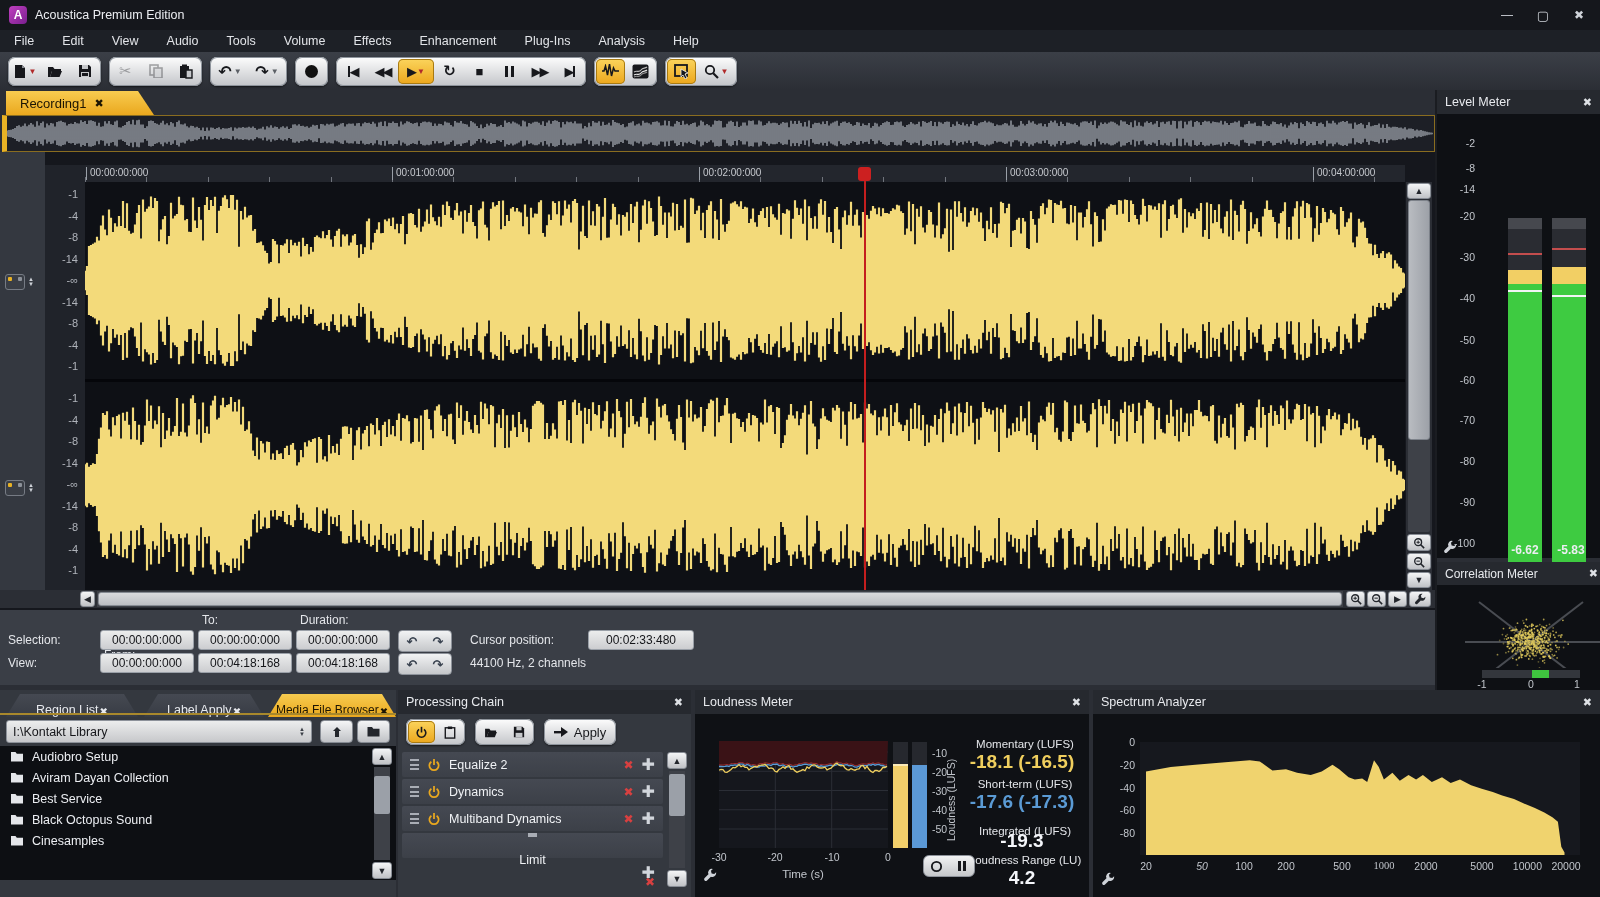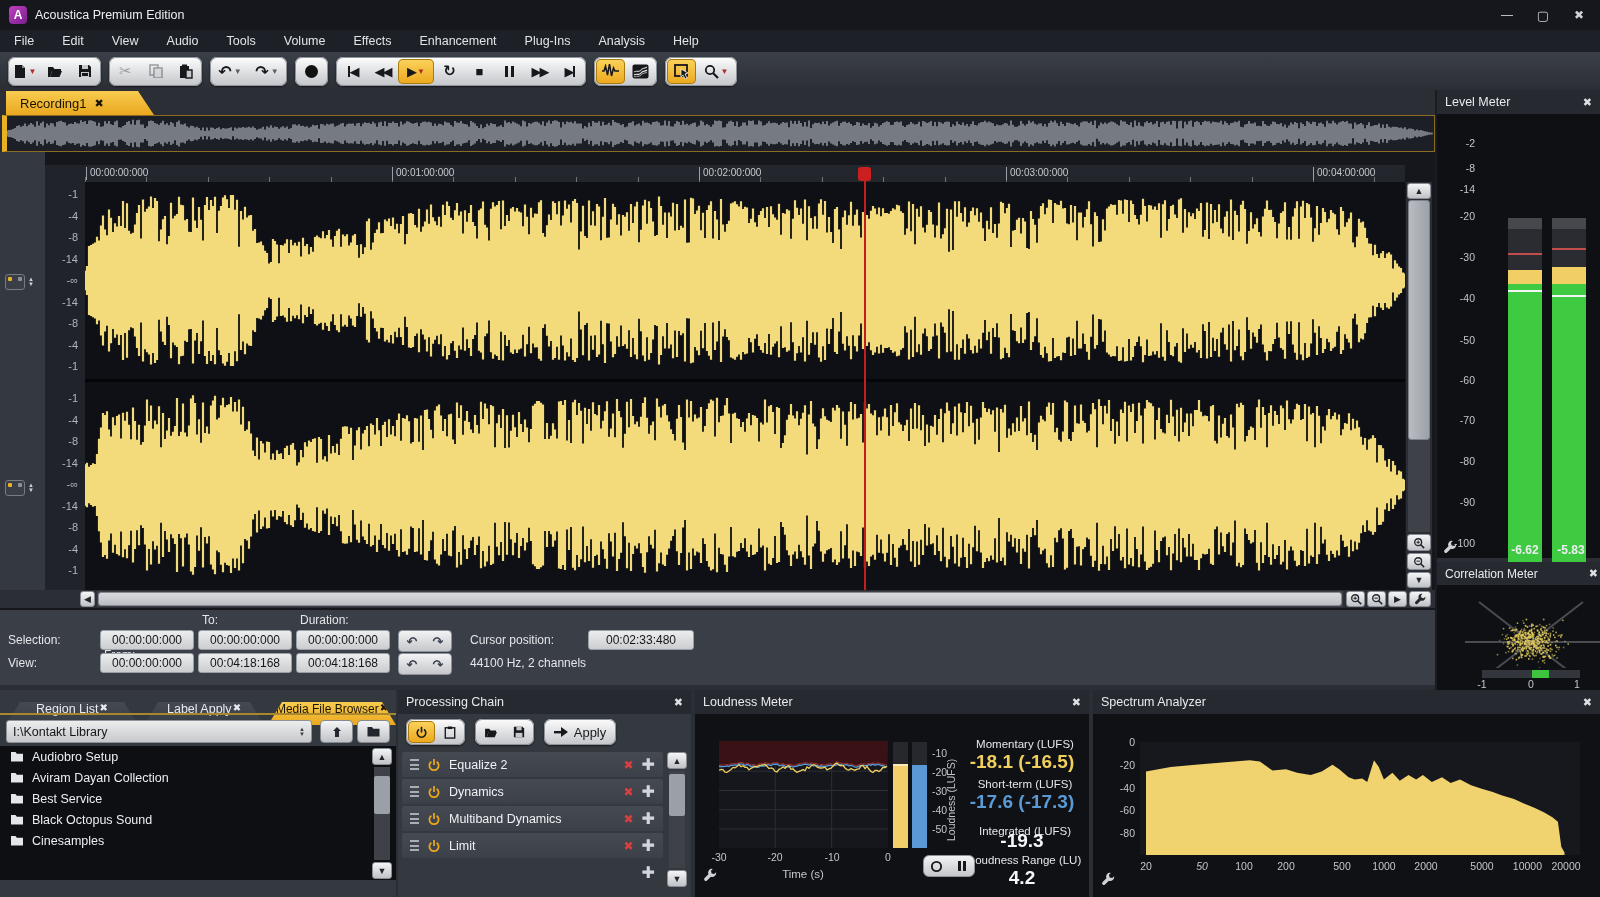--- a/index.html
+++ b/index.html
@@ -55,21 +55,21 @@
   
   #infobar{left:0;top:610px;width:1437px;height:75px;background:#3a3e46;}
   .ilabel{position:absolute;font-size:12px;color:#e4e6ea;}
   .ifield{position:absolute;width:94px;height:20px;background:linear-gradient(#eceded,#cccdd0);border:1px solid #9aa0a8;border-radius:3px;color:#141519;font-size:12px;display:flex;align-items:center;justify-content:center;}
   .ur-pair{position:absolute;display:flex;background:linear-gradient(#f2f3f4,#c5c7ca);border:1px solid #8d929a;border-radius:4px;}
   .ur-btn{width:26px;height:20px;display:flex;align-items:center;justify-content:center;color:#3a4350;font-size:13px;font-weight:bold;}
   
   .panel-h{position:absolute;height:24px;background:#26292f;display:flex;align-items:center;font-size:12.5px;color:#e8eaee;padding:0 8px;}
   .ph-close{margin-left:auto;font-size:11px;color:#dfe2e6;}
   #bl-panel{left:0;top:690px;width:396px;height:207px;background:#34383f;}
-  .btab{position:absolute;top:12px;height:23px;clip-path:polygon(14px 0,calc(100% - 14px) 0,100% 100%,0 100%);display:flex;align-items:flex-start;justify-content:center;gap:1px;font-size:12.5px;}
+  .btab{position:absolute;top:4px;height:23px;clip-path:polygon(14px 0,calc(100% - 14px) 0,100% 100%,0 100%);display:flex;align-items:flex-end;justify-content:center;gap:1px;font-size:12.5px;}
   .btab.inactive{background:linear-gradient(#454952,#383c44);color:#e8eaee;}
   .btab.active{background:linear-gradient(#f8cc50,#eaa81e);color:#1c1503;}
   #btab-underline{position:absolute;top:23px;left:0;width:396px;height:2px;background:#a8882c;}
   .combo{position:absolute;background:linear-gradient(#eceded,#c7c8cb);border:1px solid #8d929a;border-radius:3px;display:flex;align-items:center;color:#141519;font-size:12.5px;padding:0 6px;}
   .sqbtn{position:absolute;background:linear-gradient(#f4f5f6,#c0c2c6);border:1px solid #858a92;border-radius:4px;display:flex;align-items:center;justify-content:center;}
   #filelist{position:absolute;left:0;top:56px;width:396px;height:134px;background:#0d0f13;overflow:hidden;}
   .frow{display:flex;align-items:center;height:21px;padding-left:10px;gap:8px;font-size:12.5px;color:#eceef2;}
   
   #pc-panel{left:398px;top:690px;width:293px;height:207px;background:#34383f;}
   .pcrow{position:absolute;left:4px;width:261px;height:25px;background:linear-gradient(#454952,#3c4048);border-radius:2px;display:flex;align-items:center;gap:8px;padding:0 8px;font-size:12.5px;color:#f0f2f5;}
@@ -544,21 +544,21 @@
     <div class="pcrow" style="top:116px;">
       <span class="grip"></span>
       <svg width="14" height="14" viewBox="0 0 16 16">
           <path d="M5 4.2A5.3 5.3 0 1 0 11 4.2" fill="none" stroke="#eaa81e" stroke-width="2"></path>
           <path d="M8 1v7" stroke="#eaa81e" stroke-width="2"></path>
         </svg>
       <span>Multiband Dynamics</span>
       <span class="redx">✖</span>
       <span class="plus">✚</span>
     </div>
-    <div class="pcrow" style="top:143px;">
+    <div class="pcrow" style="top:143px;flex-direction:column;">
       <span class="grip"></span>
       <svg width="14" height="14" viewBox="0 0 16 16">
           <path d="M5 4.2A5.3 5.3 0 1 0 11 4.2" fill="none" stroke="#eaa81e" stroke-width="2"></path>
           <path d="M8 1v7" stroke="#eaa81e" stroke-width="2"></path>
         </svg>
       <span>Limit</span>
       <span class="redx">✖</span>
       <span class="plus">✚</span>
     </div>
     <div style="position:absolute;left:4px;top:170px;width:261px;height:25px;display:flex;align-items:center;">
@@ -641,21 +641,21 @@
     <div class="tick" style="left:16px;top:46px;width:26px;text-align:right;">0</div>
     <div class="tick" style="left:16px;top:69px;width:26px;text-align:right;">-20</div>
     <div class="tick" style="left:16px;top:92px;width:26px;text-align:right;">-40</div>
     <div class="tick" style="left:16px;top:114px;width:26px;text-align:right;">-60</div>
     <div class="tick" style="left:16px;top:137px;width:26px;text-align:right;">-80</div>
     <div class="tick" style="left:37px;top:170px;width:32px;text-align:center;">20</div>
     <div class="tick" style="left:93px;top:170px;width:32px;text-align:center;font-style:italic;">50</div>
     <div class="tick" style="left:135px;top:170px;width:32px;text-align:center;">100</div>
     <div class="tick" style="left:177px;top:170px;width:32px;text-align:center;">200</div>
     <div class="tick" style="left:233px;top:170px;width:32px;text-align:center;">500</div>
-    <div class="tick" style="left:275px;top:170px;width:32px;text-align:center;">1000</div>
+    <div class="tick" style="left:275px;top:170px;width:32px;text-align:center;font-family:Liberation Serif, serif;">1000</div>
     <div class="tick" style="left:317px;top:170px;width:32px;text-align:center;">2000</div>
     <div class="tick" style="left:373px;top:170px;width:32px;text-align:center;">5000</div>
     <div class="tick" style="left:413px;top:170px;width:36px;text-align:right;">10000</div>
     <div class="tick" style="left:455px;top:170px;width:36px;text-align:center;">20000</div>
     <svg class="wrench" style="left:8px;top:182px;" width="15" height="15" viewBox="0 0 16 16">
         <path d="M14 5.5a4 4 0 0 1-5.6 3.7L4 13.5a1.8 1.8 0 0 1-2.5-2.5l4.3-4.4A4 4 0 0 1 10.5 1l-2 2 .7 2.8 2.8.7 2-2z" fill="#cfd3d9"></path>
       </svg>
   </div>
 
   <div class="abs" id="rc-divider"></div>

